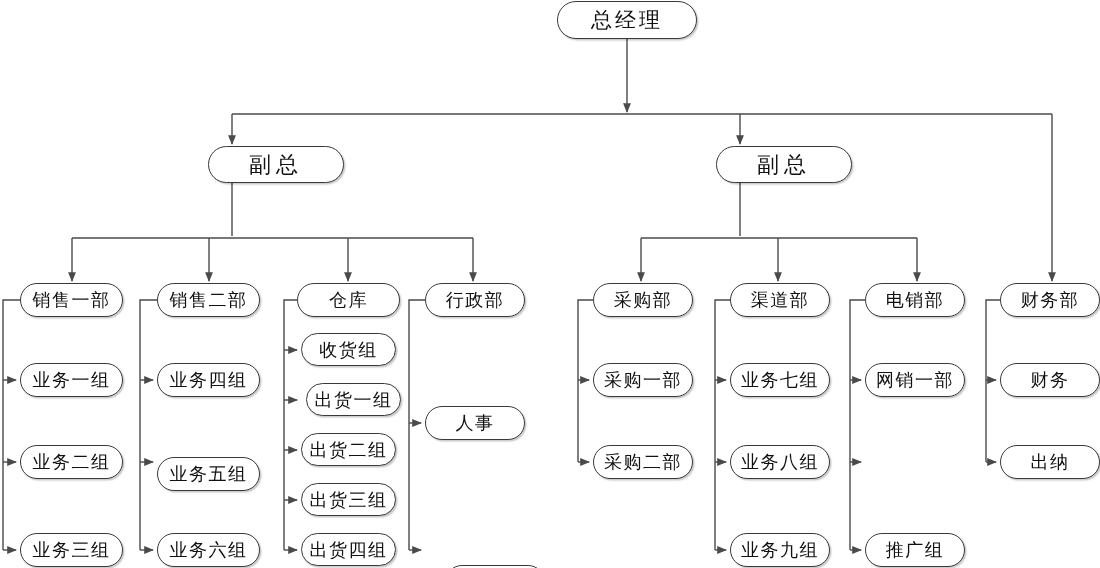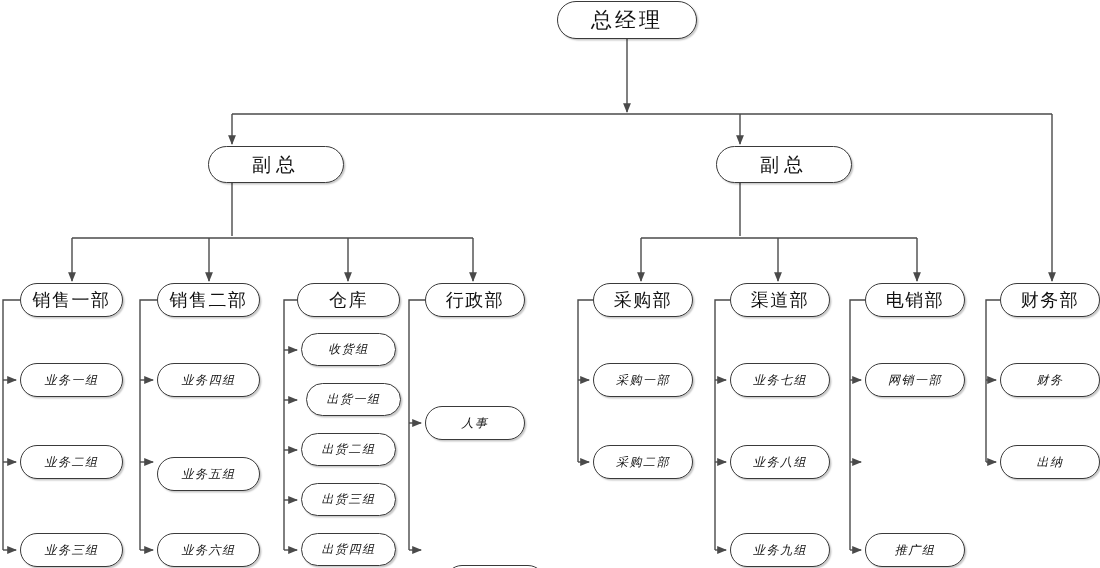--- a/index.html
+++ b/index.html
@@ -37,31 +37,30 @@
     white-space: nowrap;
     box-shadow: 1.5px 1.5px 1.5px rgba(0,0,0,0.22);
   }
   .node.lvl0 {
     border-radius: 20px;
     font-size: 21px;
     letter-spacing: 3px;
   }
   .node.lvl1 {
     border-radius: 19px;
-    font-size: 19px;
+    font-size: 22px;
     letter-spacing: 5px;
   }
   .node.lvl2 {
     font-size: 18px;
     letter-spacing: 1.5px;
   }
   .node.lvl3 {
-    font-size: 12px;
+    font-size: 18px;
     letter-spacing: 1.5px;
-    font-style: italic;
   }
 </style>
 </head>
 <body>
 
 <div id="chart-root">
 
   <svg id="edge-layer" viewBox="0 0 1100 568" width="1100" height="568">
     <defs>
       <marker id="arrow" viewBox="0 0 10 10" refX="9" refY="5" markerWidth="7" markerHeight="7" orient="auto-start-reverse">

